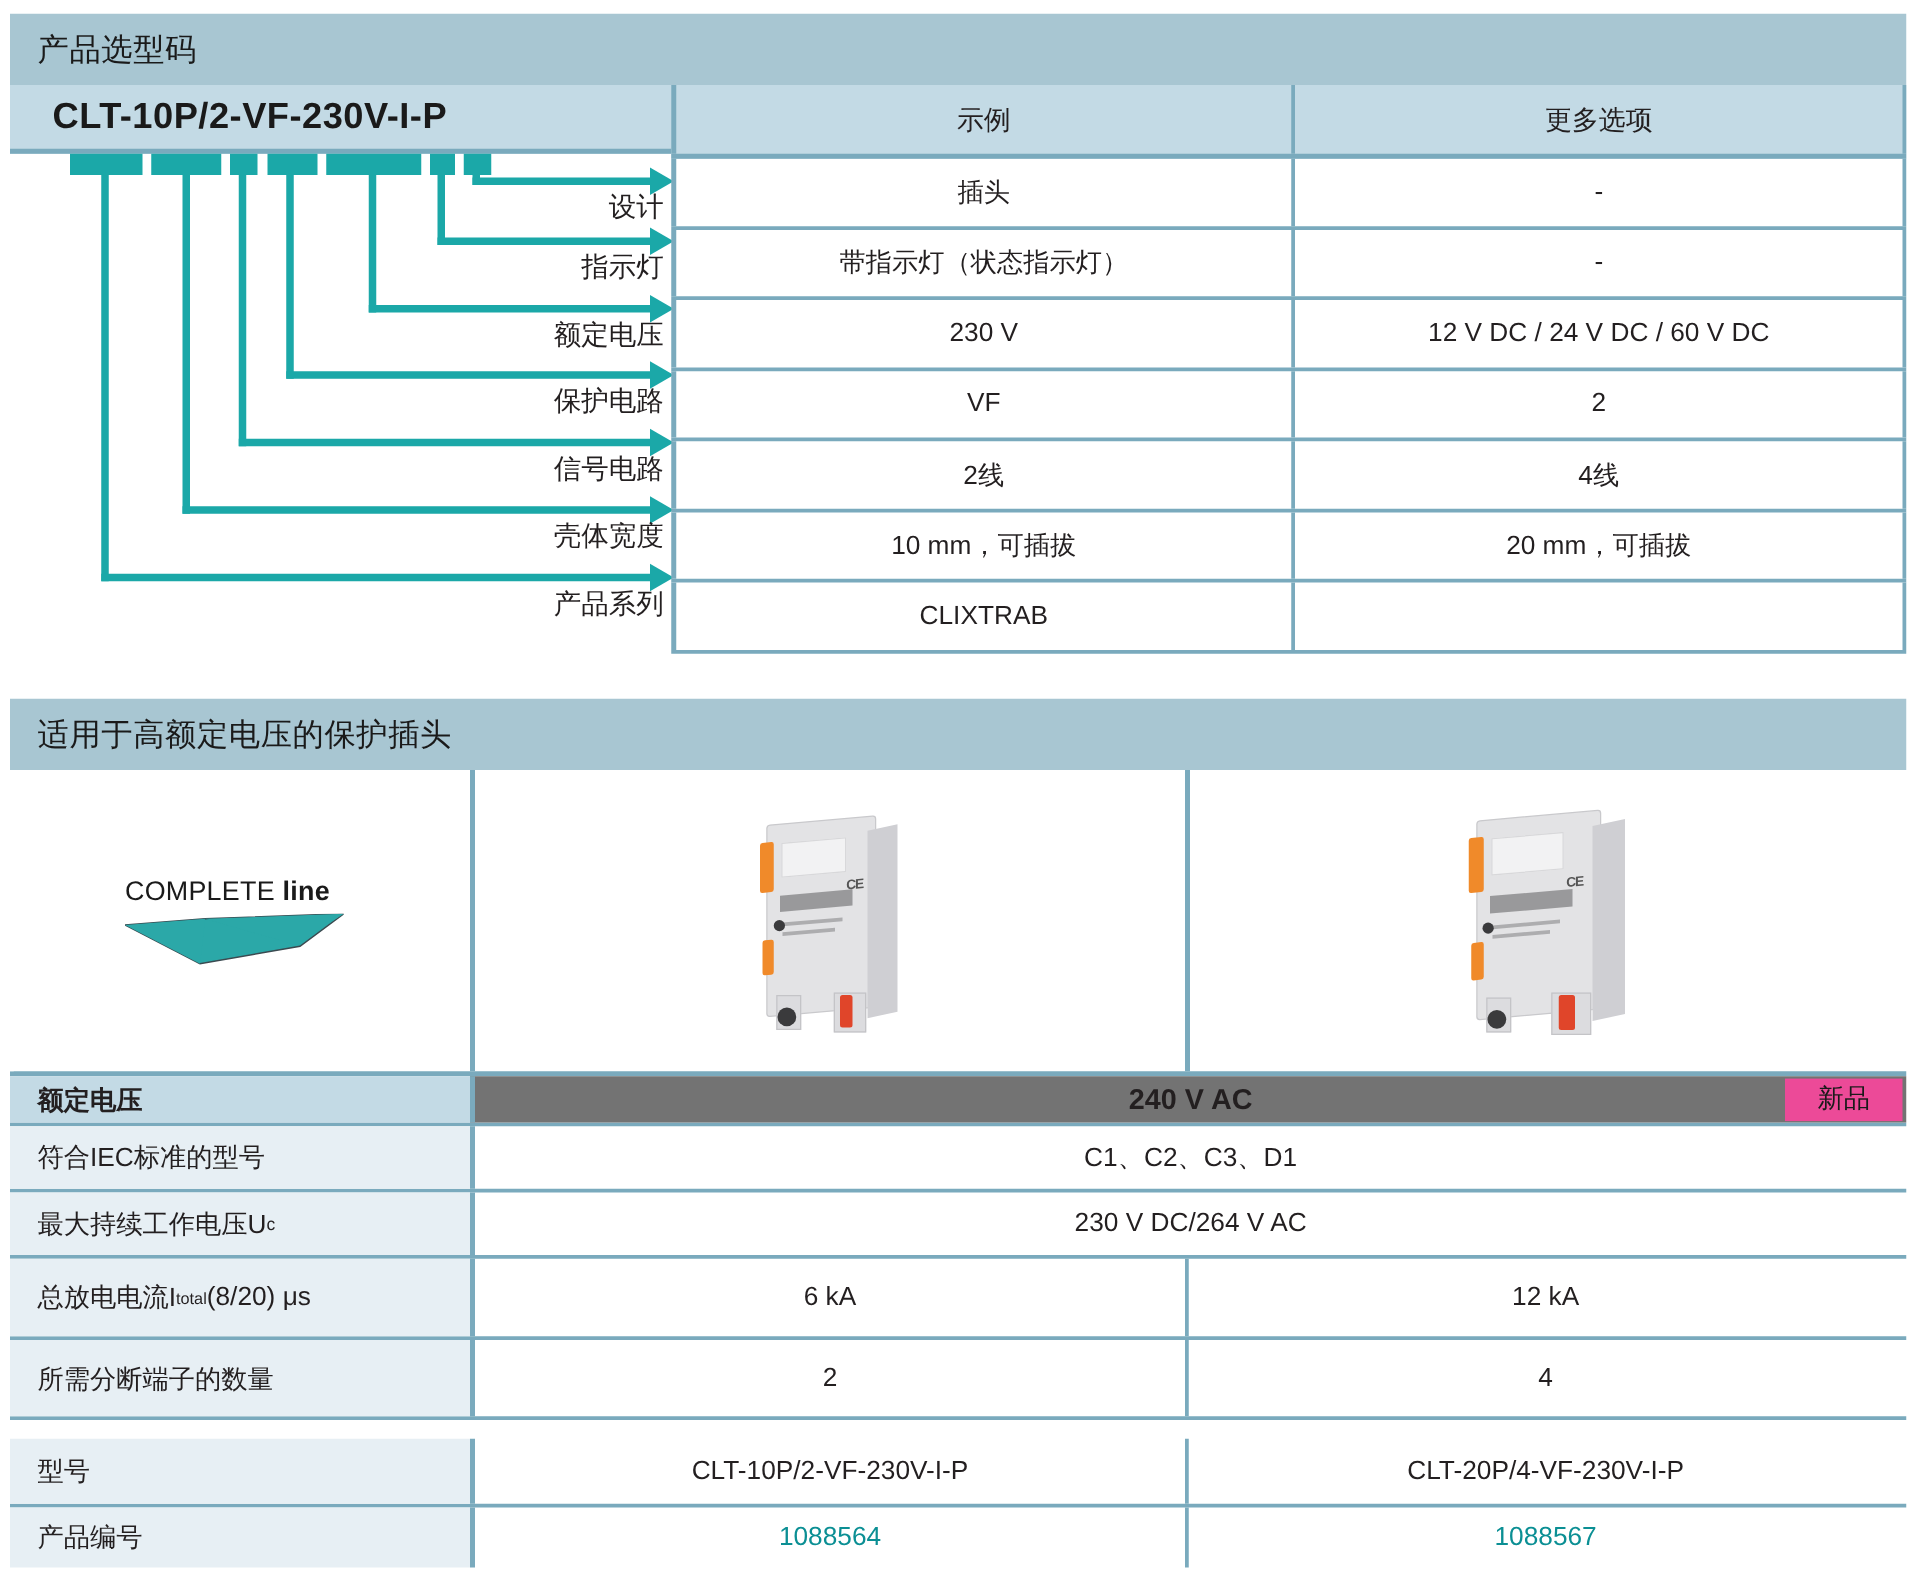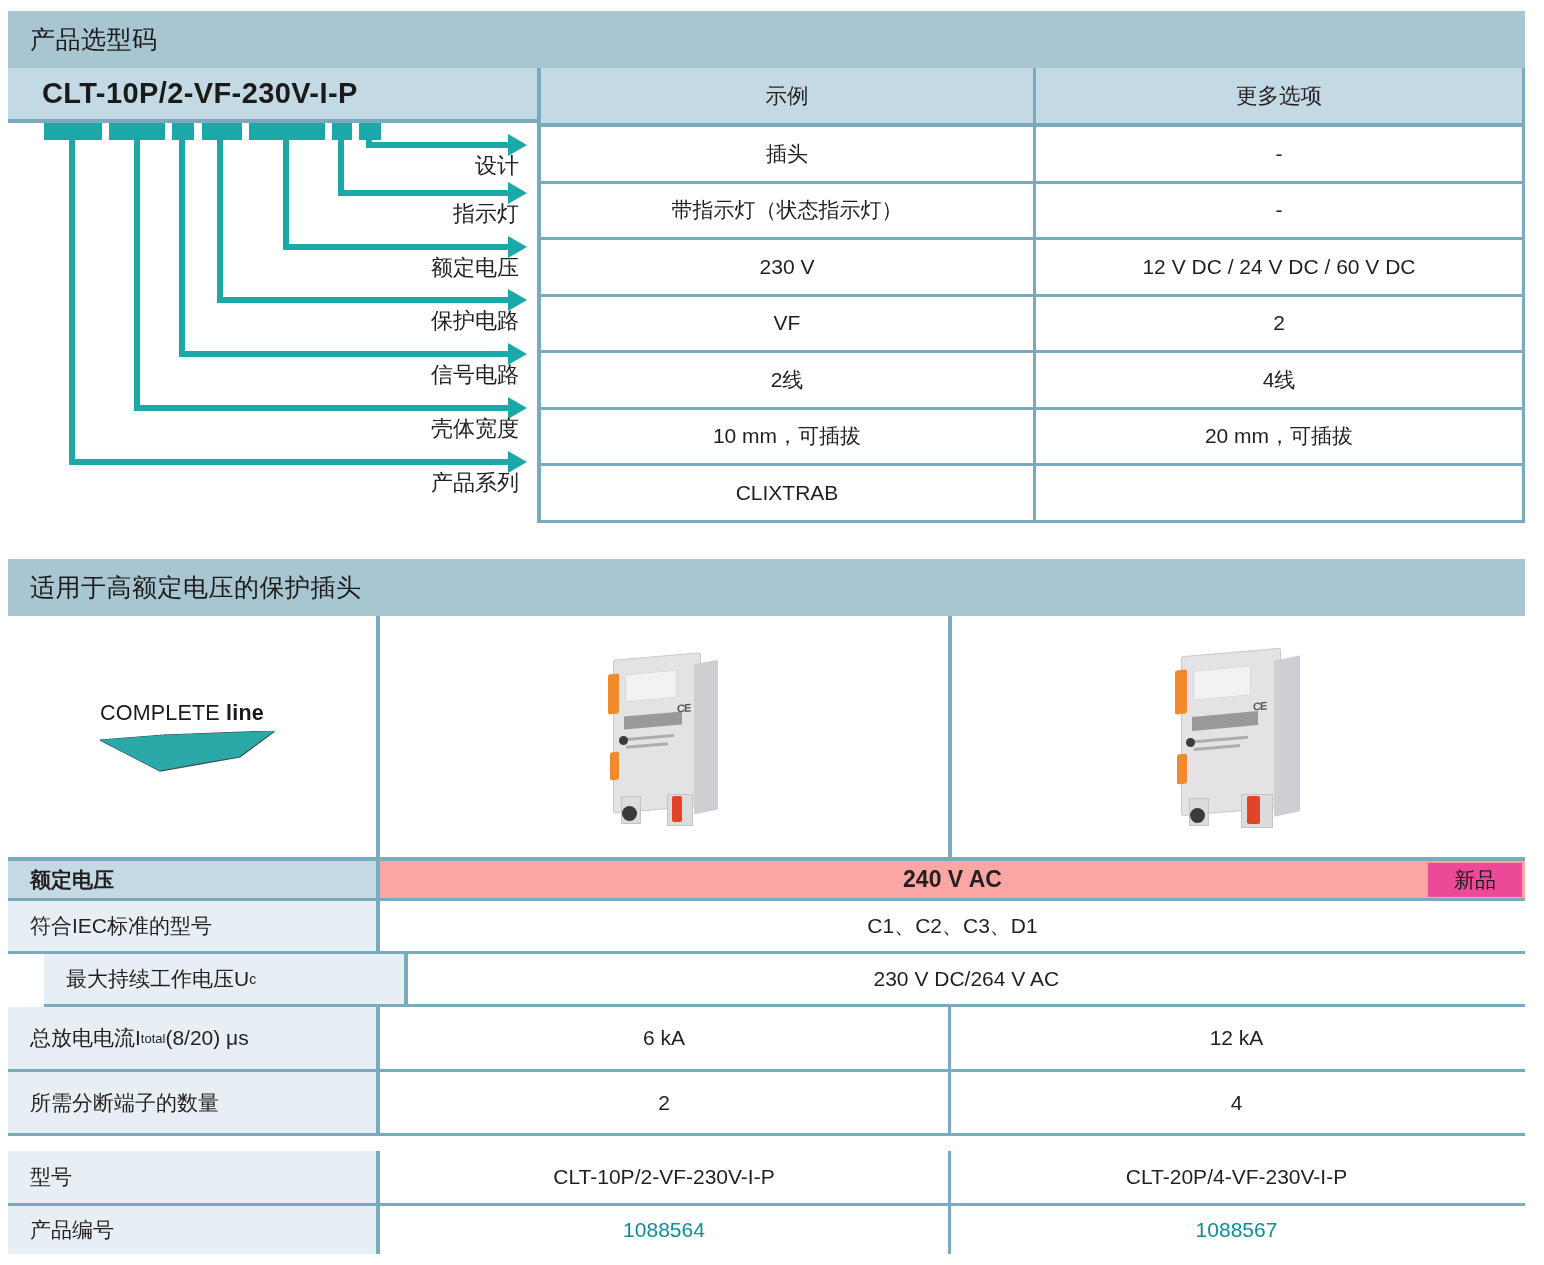--- a/index.html
+++ b/index.html
@@ -36,21 +36,21 @@
     position:absolute;left:0;top:0;width:529px;height:55px;
     background:#c3dae5;
     border-bottom:4px solid #7aaabd;
     box-sizing:border-box;
     display:flex;align-items:center;padding-left:34px;
   }
   .model-code{
     font-size:29px;font-weight:bold;letter-spacing:.4px;color:#1a1a1a;
     white-space:nowrap;
   }
-  .key-diagram{position:absolute;left:0;top:55px;width:529px;height:407px;}
+  .key-diagram{position:absolute;left:12px;top:55px;width:529px;height:407px;}
 
   .tick{position:absolute;background:#1ba8a8;height:17px;top:0;}
   .conn{position:absolute;background:#1ba8a8;}
   .arrow-head{
     position:absolute;width:0;height:0;
     border-top:11px solid transparent;
     border-bottom:11px solid transparent;
     border-left:19px solid #1ba8a8;
   }
   .key-label{
@@ -100,21 +100,21 @@
   .srow .val{
     box-sizing:border-box;
     display:flex;align-items:center;justify-content:center;
     font-size:21px;border-left:4px solid #7aaabd;
   }
   .val.wide{width:1149px;position:relative;}
   .val.half1{width:572px;}
   .val.half2{width:574px;border-left:3px solid #7aaabd;}
 
   .srow.head .lab{background:#c3dae5;font-weight:bold;}
-  .srow.head .val{background:#fca5a5;font-weight:bold;font-size:23px;}
+  .srow.head .val{background:#737373;font-weight:bold;font-size:23px;}
   .badge{
     position:absolute;right:3px;top:50%;transform:translateY(-50%);
     background:#ec4a98;color:#1a1a1a;
     font-size:21px;font-weight:normal;
     padding:4px 26px;line-height:1.25;
   }
   .pnum{color:#0b8f94;}
   .sub{font-size:13px;vertical-align:sub;text-align:right;}
   .supsm{font-size:14px;vertical-align:sub;}
 
@@ -292,21 +292,21 @@
           <span>240 V AC</span>
           <span class="badge">新品</span>
         </div>
       </div>
 
       <div class="srow" style="height:50px;">
         <div class="lab">符合IEC标准的型号</div>
         <div class="val wide">C1、C2、C3、D1</div>
       </div>
 
-      <div class="srow" style="height:50px;margin-left:36px;">
+      <div class="srow" style="height:50px;">
         <div class="lab">最大持续工作电压U<span class="supsm">c</span></div>
         <div class="val wide">230 V DC/264 V AC</div>
       </div>
 
 
       <div class="srow" style="height:62px;">
         <div class="lab">总放电电流I<span class="sub">total</span> (8/20) μs</div>
         <div class="val half1">6 kA</div>
         <div class="val half2">12 kA</div>
       </div>

